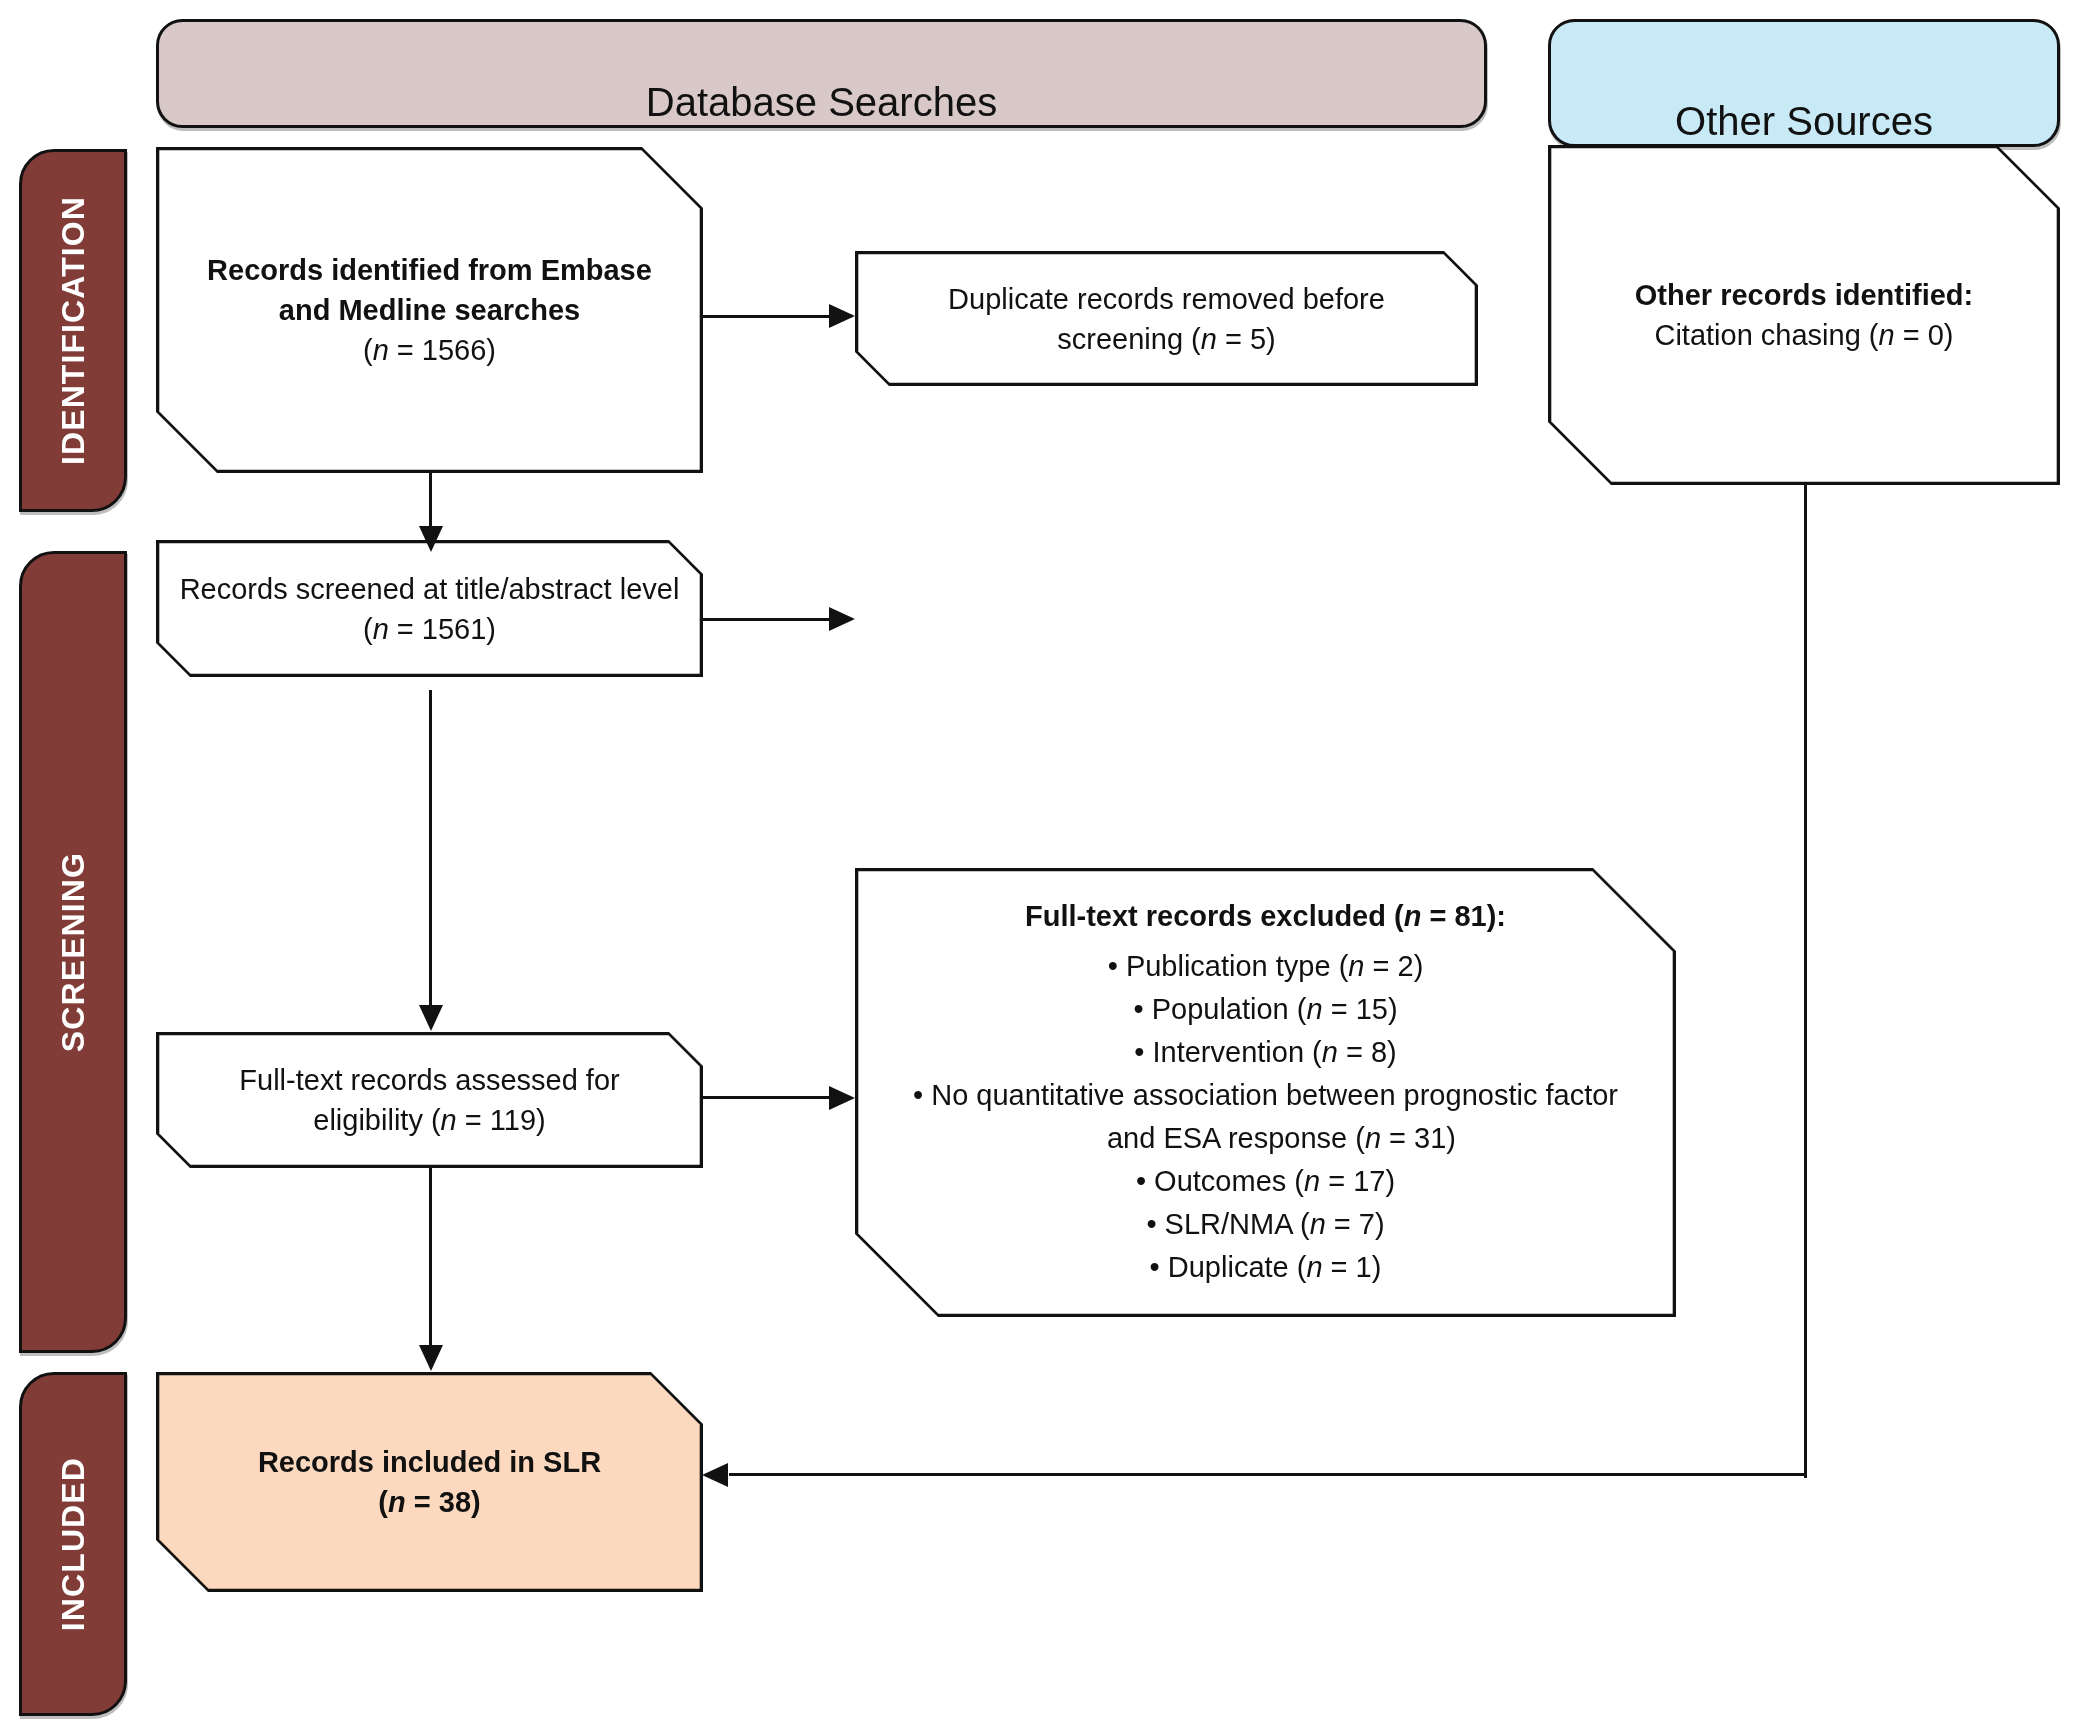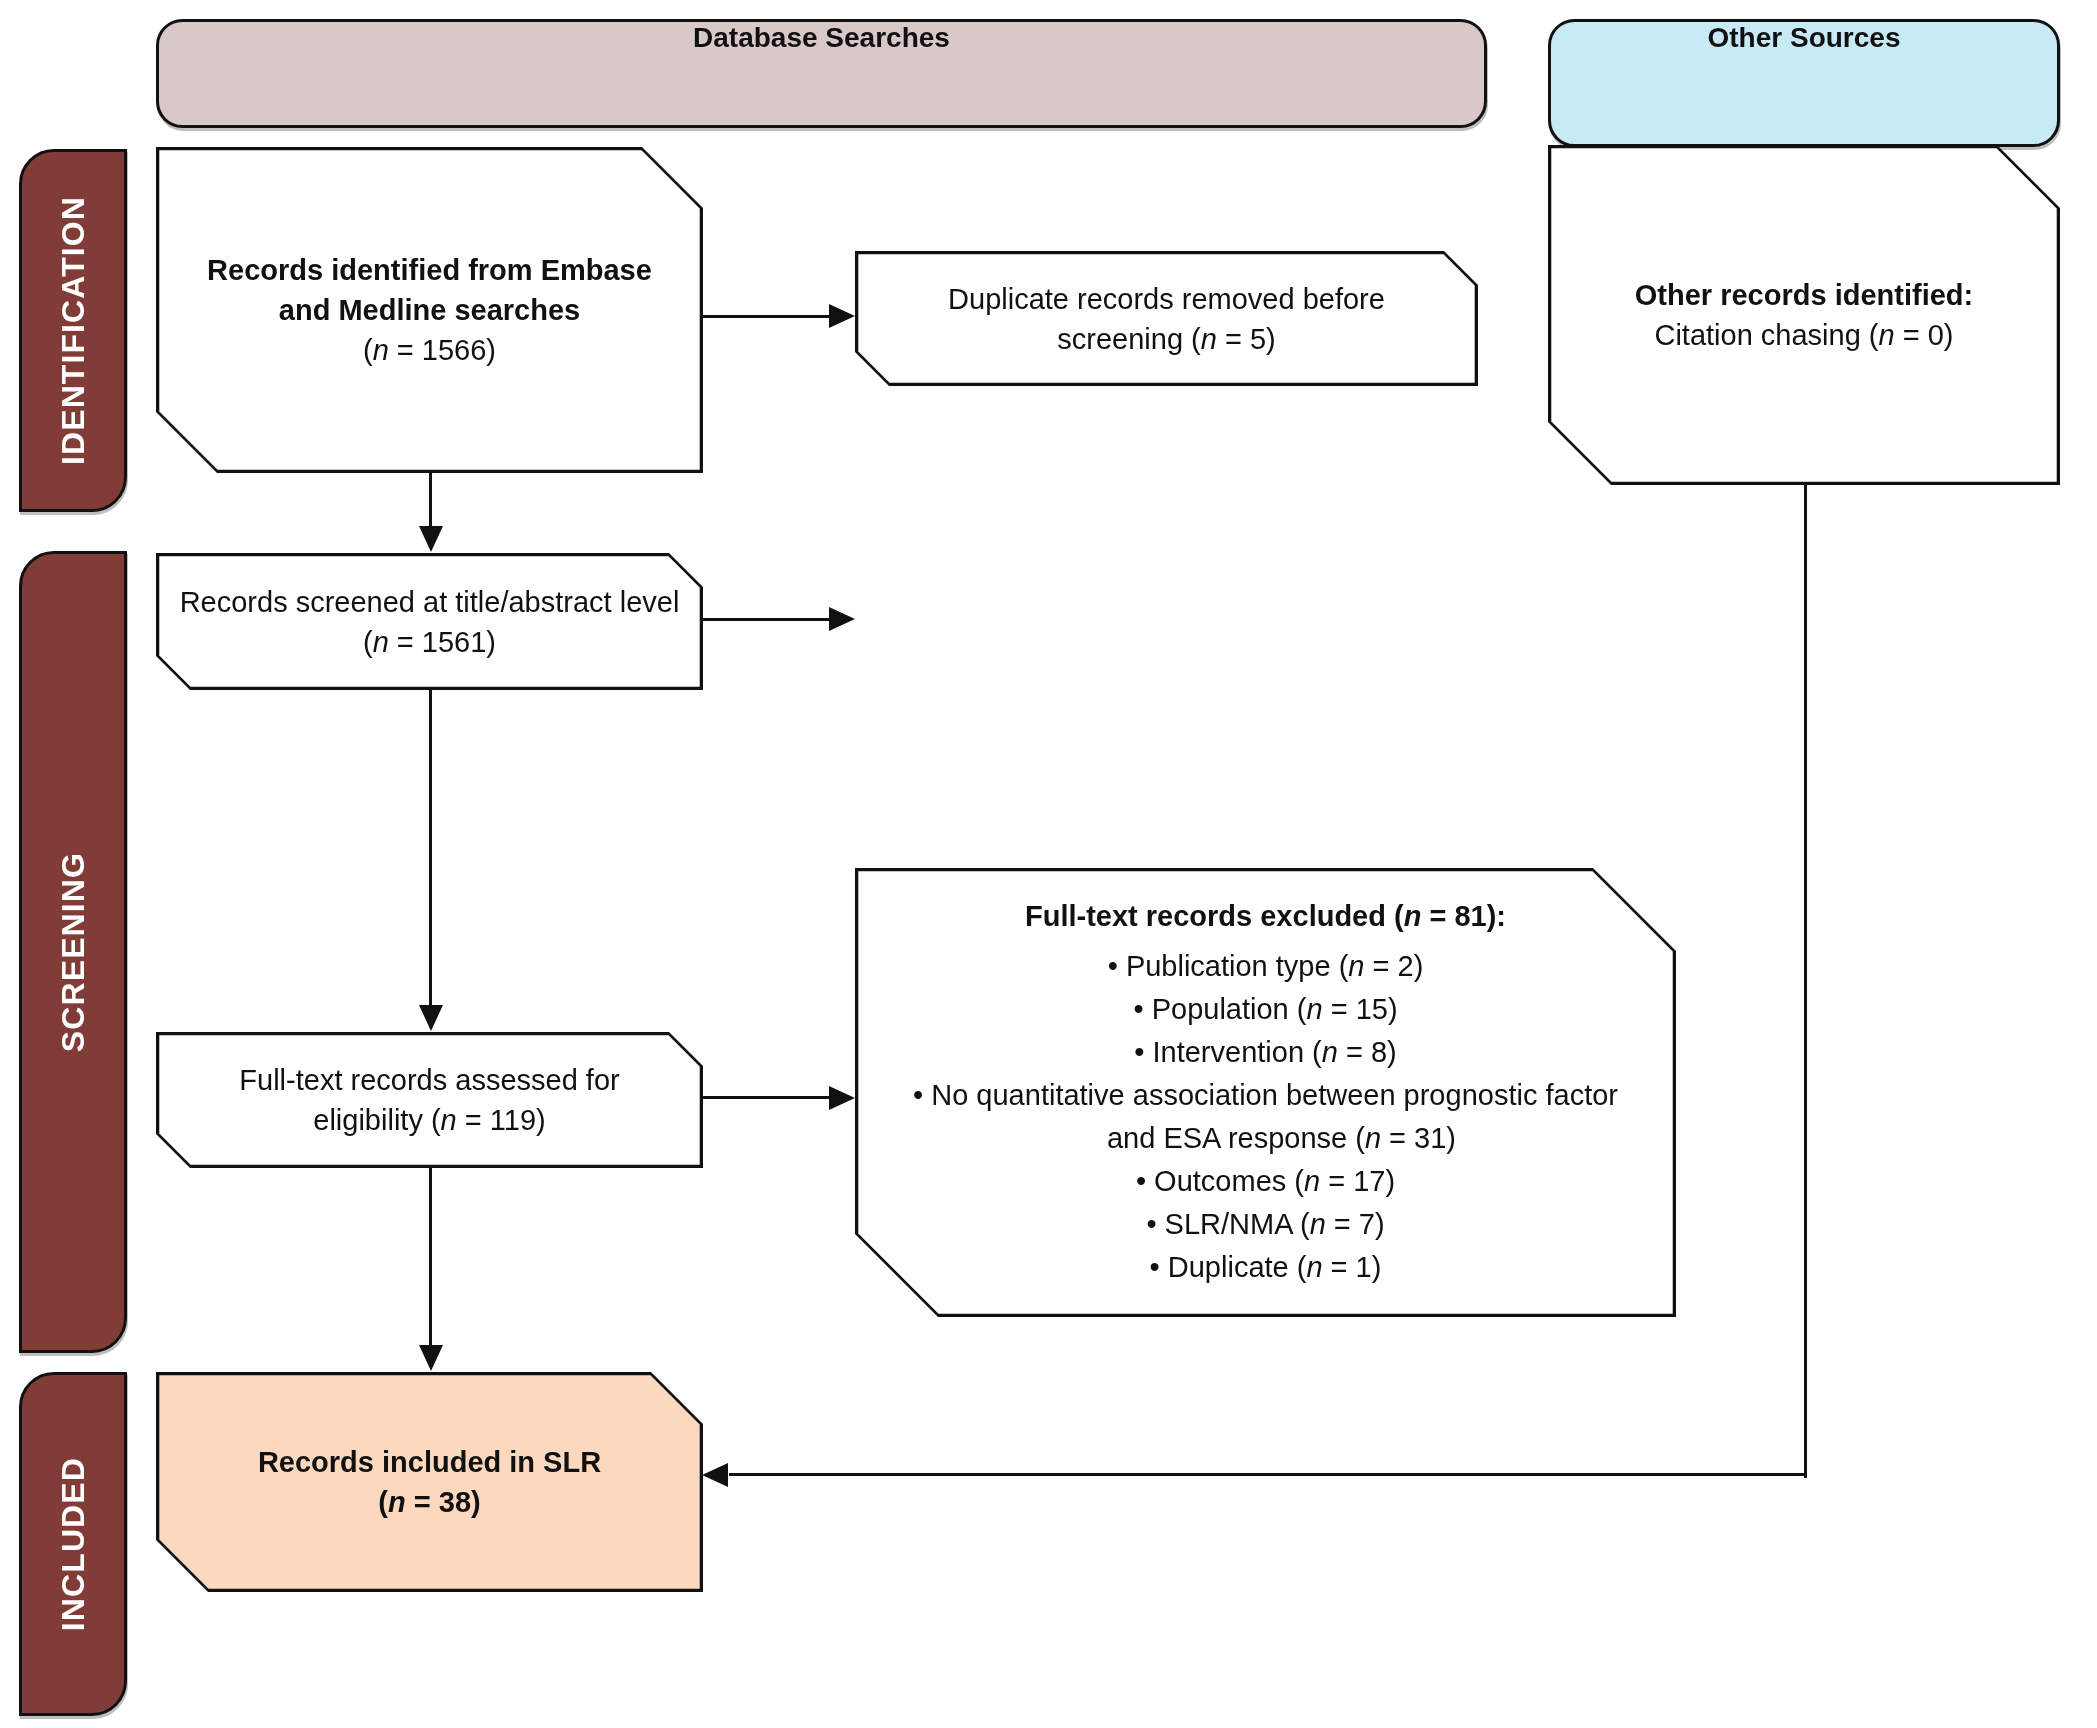--- a/index.html
+++ b/index.html
@@ -1,22 +1,22 @@
 <!DOCTYPE html>
 <html style="--headerPink: #d9c8c8; --headerBlue: #c8eaf6; --stageMaroon: #813c37; --includedPeach: #fcd9be; --boxFill: #ffffff; --line: #111111; --text: #111111; --stageText: #ffffff;font-size:8.8px"><head>
 <meta charset="utf-8">
 <style>
   html,body{margin:0;padding:0;background:#ffffff;}
   body{width:2097px;height:1729px;font-family:"Liberation Sans","DejaVu Sans",sans-serif;color:var(--text,#111);}
   .canvas{position:relative;width:2097px;height:1729px;background:#fff;overflow:hidden;}
 
   
   .hdr{position:absolute;box-sizing:border-box;border:3.3px solid var(--line,#111);
-       border-radius:26.4px;display:flex;align-items:flex-start;justify-content:center;
-       font-size:28px;font-weight:bold;
+       border-radius:26.4px;display:flex;align-items:flex-end;justify-content:center;
+       font-size:40px;font-weight:normal;
        filter:drop-shadow(1.7px 3.3px 0 rgba(70,70,70,.35));}
   .hdr.pink{background:var(--headerPink,#d9c8c8);}
   .hdr.blue{background:var(--headerBlue,#c8eaf6);}
 
   
   .stage{position:absolute;box-sizing:border-box;border:3.3px solid var(--line,#111);
          background:var(--stageMaroon,#813c37);border-radius:35px 0 35px 0;
          display:flex;align-items:center;justify-content:center;
          filter:drop-shadow(1.7px 3.3px 0 rgba(70,70,70,.35));}
   .stage .vtext{writing-mode:vertical-rl;transform:rotate(180deg);
@@ -86,21 +86,21 @@
     </div>
   </div>
 
   <div class="snip" style="--c:63px;left:1548px;top:145px;width:512px;height:340px;">
     <div class="inner" style="padding:0 16.5px;">
       <div class="t bold">Other records identified:</div>
       <div class="t">Citation chasing (<i>n</i> = 0)</div>
     </div>
   </div>
 
-  <div class="snip" style="--c:34px;left:156px;top:553px;width:547px;height:137px;">
+  <div class="snip" style="--c:34px;left:156px;top:540px;width:547px;height:137px;">
     <div class="inner" style="padding:0 16.5px;">
       <div class="t">Records screened at title/abstract level (<i>n</i> = 1561)</div>
     </div>
   </div>
 
 
   <div class="snip" style="--c:34px;left:156px;top:1032px;width:547px;height:136px;">
     <div class="inner" style="padding:16px 44px;">
       <div class="t">Full-text records assessed for eligibility (<i>n</i> = 119)</div>
     </div>

